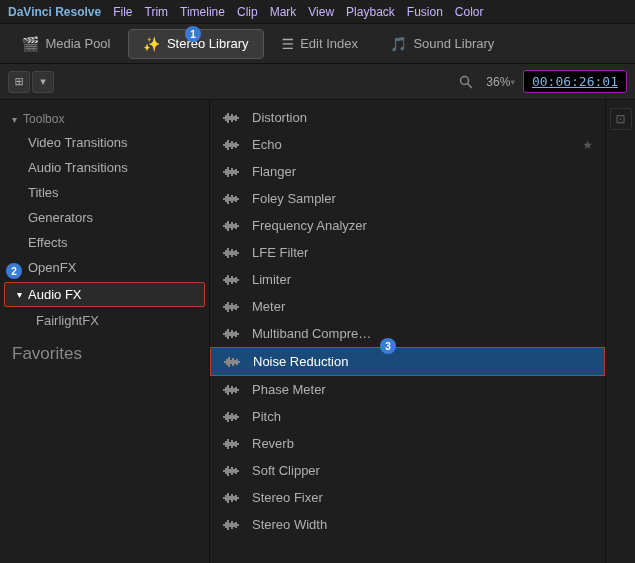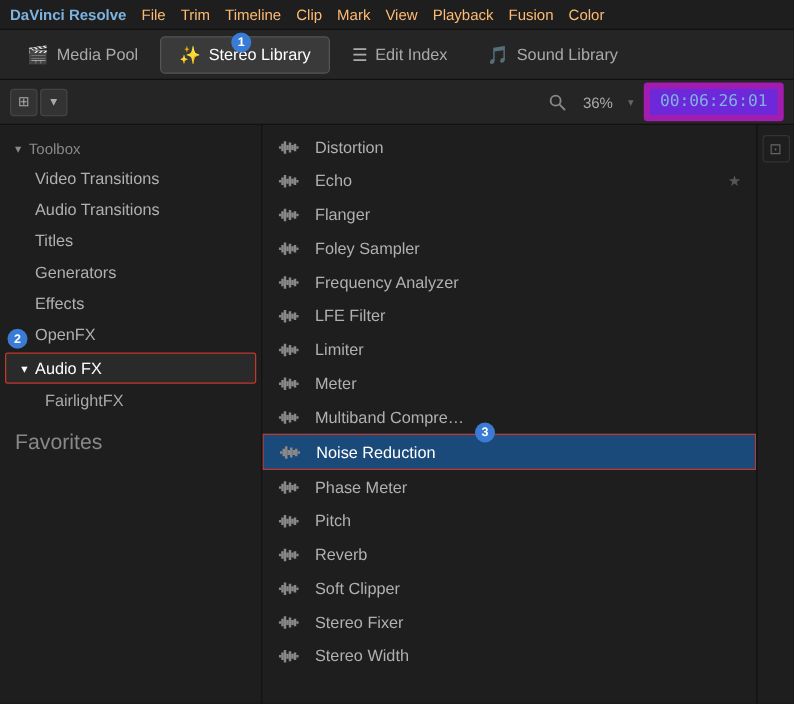--- a/index.html
+++ b/index.html
@@ -18,21 +18,21 @@
       height: 24px;
       background: #1e1e1e;
       display: flex;
       align-items: center;
       padding: 0 8px;
       gap: 12px;
       border-bottom: 1px solid #111;
     }
     .menu-bar span {
       font-size: 12px;
-      color: #fdba74;
+      color: #c4b5fd;
       cursor: pointer;
       white-space: nowrap;
     }
     .menu-logo { color: #7eb3e0 !important; font-weight: bold; }
 
     
     .badge {
       display: inline-flex;
       align-items: center;
       justify-content: center;
@@ -110,32 +110,33 @@
       display: flex;
       align-items: center;
       justify-content: center;
       cursor: pointer;
       color: #aaa;
       font-size: 14px;
     }
     .zoom-control {
       display: flex;
       align-items: center;
-      gap: 12px;
+      gap: 0;
       font-size: 12px;
       color: #aaa;
     }
     .timecode {
-      background: #6d28d9;
-      border: 5px solid #a21caf;
+      background: #000000;
+      border: 1px solid #a21caf;
       padding: 3px 8px;
       font-size: 13px;
       color: #7eb3e0;
       font-family: monospace;
       border-radius: 3px;
+      text-decoration: underline;
     }
 
     
     .main-content {
       display: flex;
       height: calc(563px - 24px - 40px - 36px);
     }
 
     
     .sidebar {

